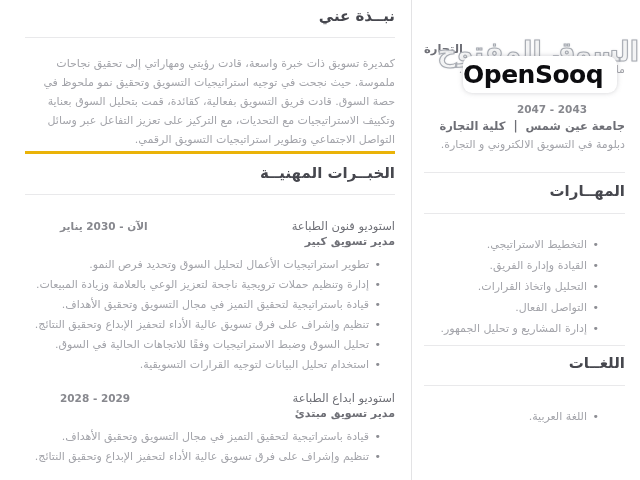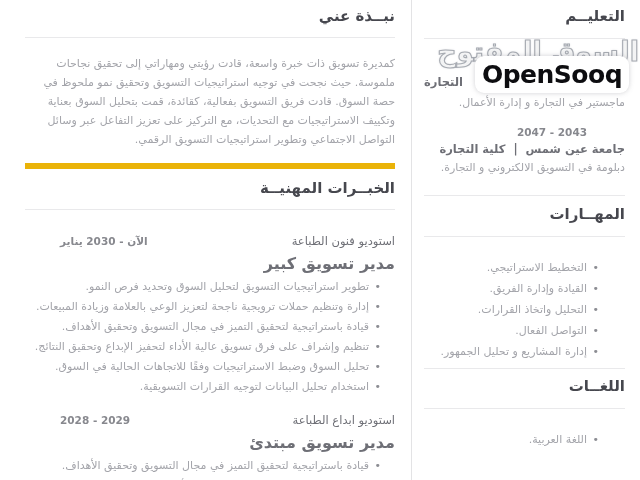--- a/index.html
+++ b/index.html
@@ -17,52 +17,52 @@
   .main{flex:1;box-sizing:border-box;padding:6px 16px 0 25px;}
 
   
   .section-title{
     font-size:15px;line-height:20px;font-weight:bold;color:#46474e;
     padding-bottom:12px;border-bottom:1px solid #e9e9eb;
   }
   .main .section-title{padding-bottom:11px;}
 
   
-  .about{border-bottom:6px solid #eab308;padding-bottom:14px;}
+  .about{border-bottom:3px solid #eab308;padding-bottom:2px;}
   .about .section-title{border-bottom:1px solid #e9e9eb;}
   .about-text{
     margin-top:16px;font-size:11px;line-height:19px;color:#a3a4aa;
   }
 
   
   .experience .section-title{margin-top:9px;}
   .job{margin-top:24px;}
   .job.second{margin-top:16px;}
   .job-head{display:flex;justify-content:space-between;align-items:flex-start;}
   .company{font-size:11.5px;line-height:15px;font-weight:normal;color:#6e6f76;}
   .job-date{
     direction:ltr;unicode-bidi:isolate;
     font-size:10.5px;line-height:14px;font-weight:bold;color:#87888e;
     margin-left:35px;white-space:nowrap;text-align:center;
   }
-  .role{font-size:16px;line-height:15px;font-weight:bold;color:#6e6f76;margin-top:7px;}
+  .role{font-size:11px;line-height:15px;font-weight:bold;color:#6e6f76;}
   ul.bullets{list-style:none;margin:6px 0 0 0;padding:0;}
   ul.bullets li{
     position:relative;padding-right:26px;font-size:11px;line-height:20px;color:#a3a4aa;
     white-space:nowrap;
   }
   ul.bullets li::before{
     content:"•";position:absolute;right:14px;top:0;color:#8b8c92;font-size:11px;
   }
 
   
   .education{border-bottom:1px solid #e9e9eb;padding-bottom:20px;}
   .school-frag{margin-top:36px;font-size:11.5px;line-height:15px;font-weight:bold;color:#6e6f76;text-align:left;}
   .degree{margin-top:5px;font-size:11px;line-height:15px;color:#a3a4aa;}
-  .edu-entry2{margin-top:16px;}
+  .edu-entry2{margin-top:26px;}
   .edu-date{
     direction:ltr;unicode-bidi:isolate;display:block;
     font-size:10.5px;line-height:13px;font-weight:bold;color:#87888e;
     text-align:right;padding-right:38px;
   }
   .school{margin-top:3px;font-size:11.5px;line-height:15px;font-weight:bold;color:#6e6f76;white-space:pre-wrap;}
   .edu-entry2 .degree{margin-top:3px;}
 
   
   .skills{border-bottom:1px solid #e9e9eb;padding-bottom:6px;}
@@ -83,38 +83,36 @@
     font-size:27px;line-height:36px;font-weight:bold;text-align:center;
     color:rgba(252,252,253,0.82);
     -webkit-text-stroke:1.1px #a7abb2;
     text-shadow:0 0 2px rgba(150,155,163,0.55);
     z-index:5;white-space:nowrap;
   }
   .wm-badge{
     position:absolute;top:56px;left:463px;width:154px;height:37px;
     background:#ffffff;border-radius:9px;
     box-shadow:0 0 5px rgba(120,120,130,0.35);
-    display:flex;align-items:center;justify-content:center;
+    display:flex;align-items:center;justify-content:flex-end;
     z-index:6;
-    margin-left:12px;
   }
   .wm-badge span{
     direction:ltr;unicode-bidi:isolate;
     font-size:25px;font-weight:800;color:#0d0d10;letter-spacing:-0.5px;
   }
 </style>
 </head>
 <body>
 
 <div class="page">
 
   <aside class="sidebar">
 
     <section class="education">
-      <div class="section-title">التعليــم</div>
 
       <div>
         <div class="school-frag">التجارة</div>
         <div class="degree">ماجستير في التجارة و إدارة الأعمال.</div>
       </div>
 
       <div class="edu-entry2">
         <span class="edu-date">2047 - 2043</span>
         <div class="school">جامعة عين شمس  |  كلية التجارة</div>
         <div class="degree">دبلومة في التسويق الالكتروني و التجارة.</div>
@@ -153,21 +151,21 @@
     <section class="experience">
       <div class="section-title">الخبــرات المهنيــة</div>
 
       <div class="job">
         <div class="job-head">
           <div class="company">استوديو فنون الطباعة</div>
           <div class="job-date">يناير‎ 2030 - الآن</div>
         </div>
         <div class="role">مدير تسويق كبير</div>
         <ul class="bullets">
-          <li>تطوير استراتيجيات التسويق لتحليل السوق وتحديد فرص النمو.</li>
+          <li>تطوير استراتيجيات الأعمال لتحليل السوق وتحديد فرص النمو.</li>
           <li>إدارة وتنظيم حملات ترويجية ناجحة لتعزيز الوعي بالعلامة وزيادة المبيعات.</li>
           <li>قيادة باستراتيجية لتحقيق التميز في مجال التسويق وتحقيق الأهداف.</li>
           <li>تنظيم وإشراف على فرق تسويق عالية الأداء لتحفيز الإبداع وتحقيق النتائج.</li>
           <li>تحليل السوق وضبط الاستراتيجيات وفقًا للاتجاهات الحالية في السوق.</li>
           <li>استخدام تحليل البيانات لتوجيه القرارات التسويقية.</li>
         </ul>
       </div>
 
       <div class="job second">
         <div class="job-head">

